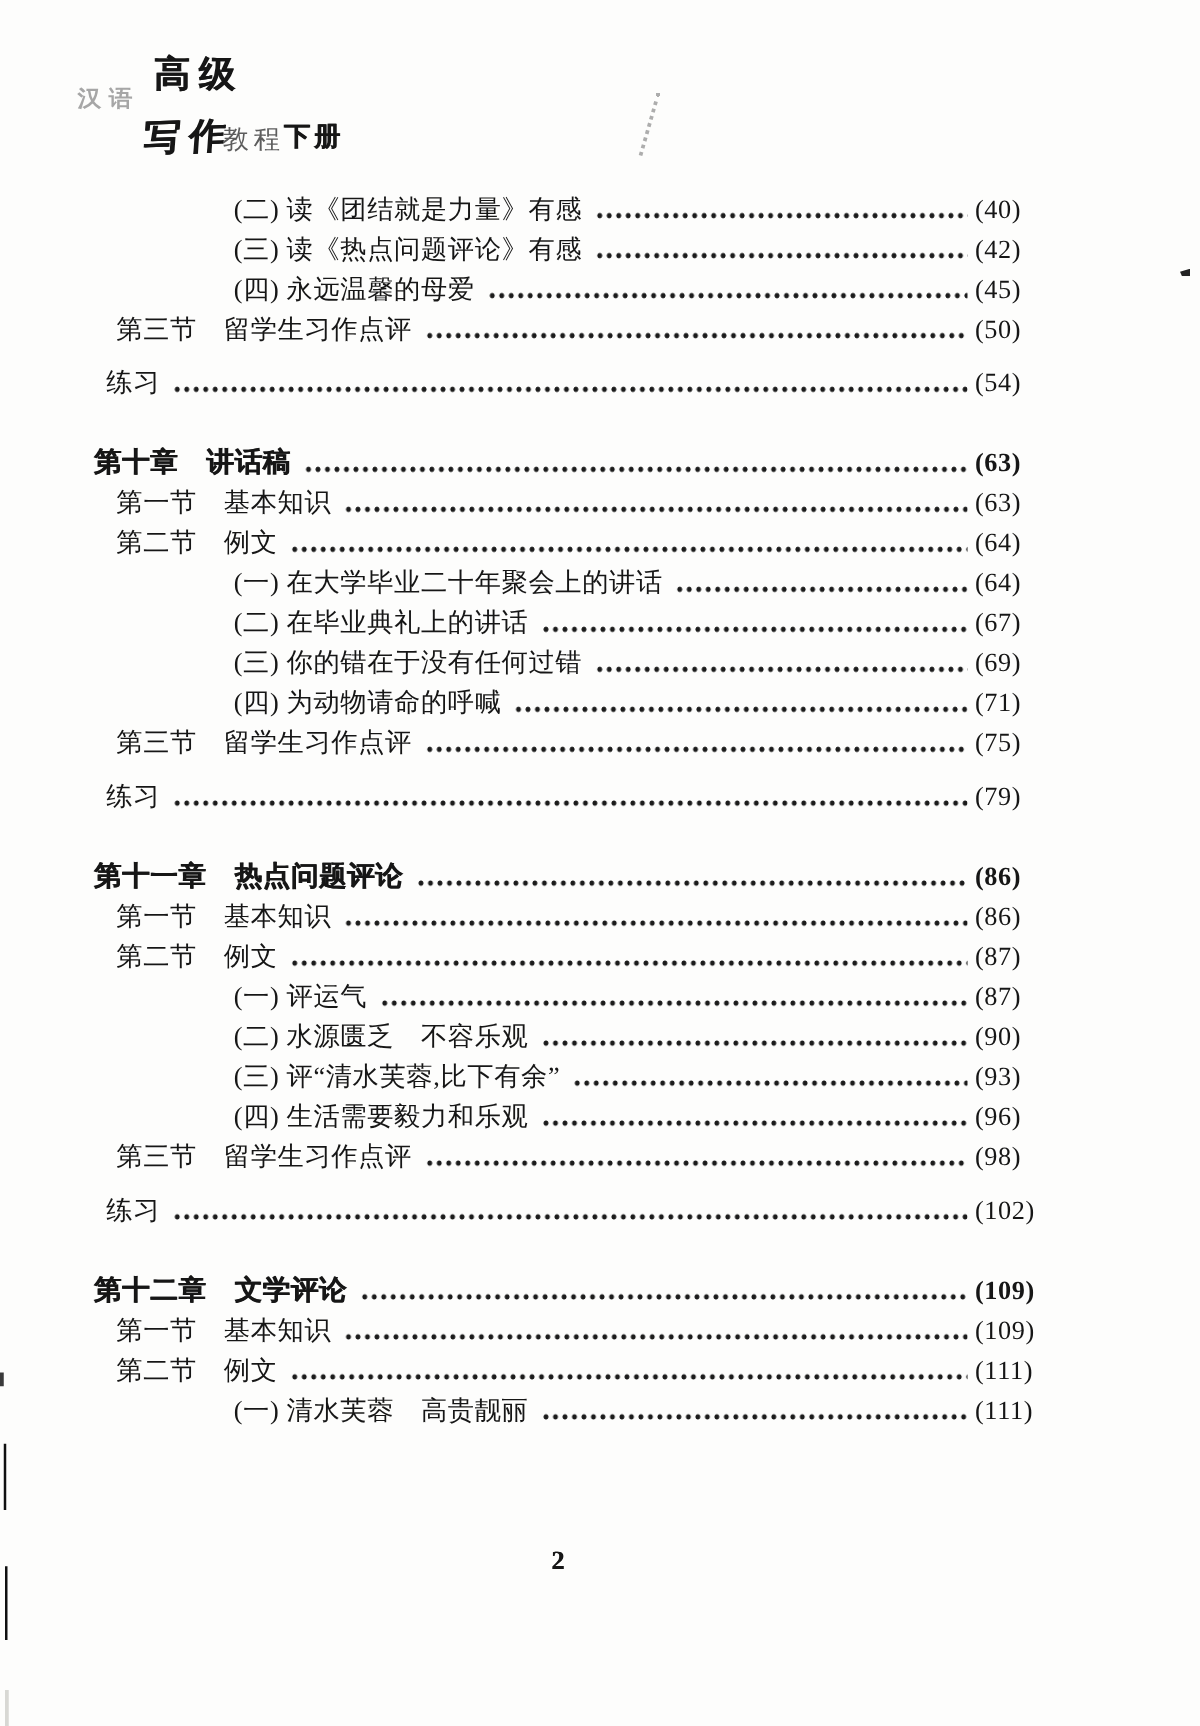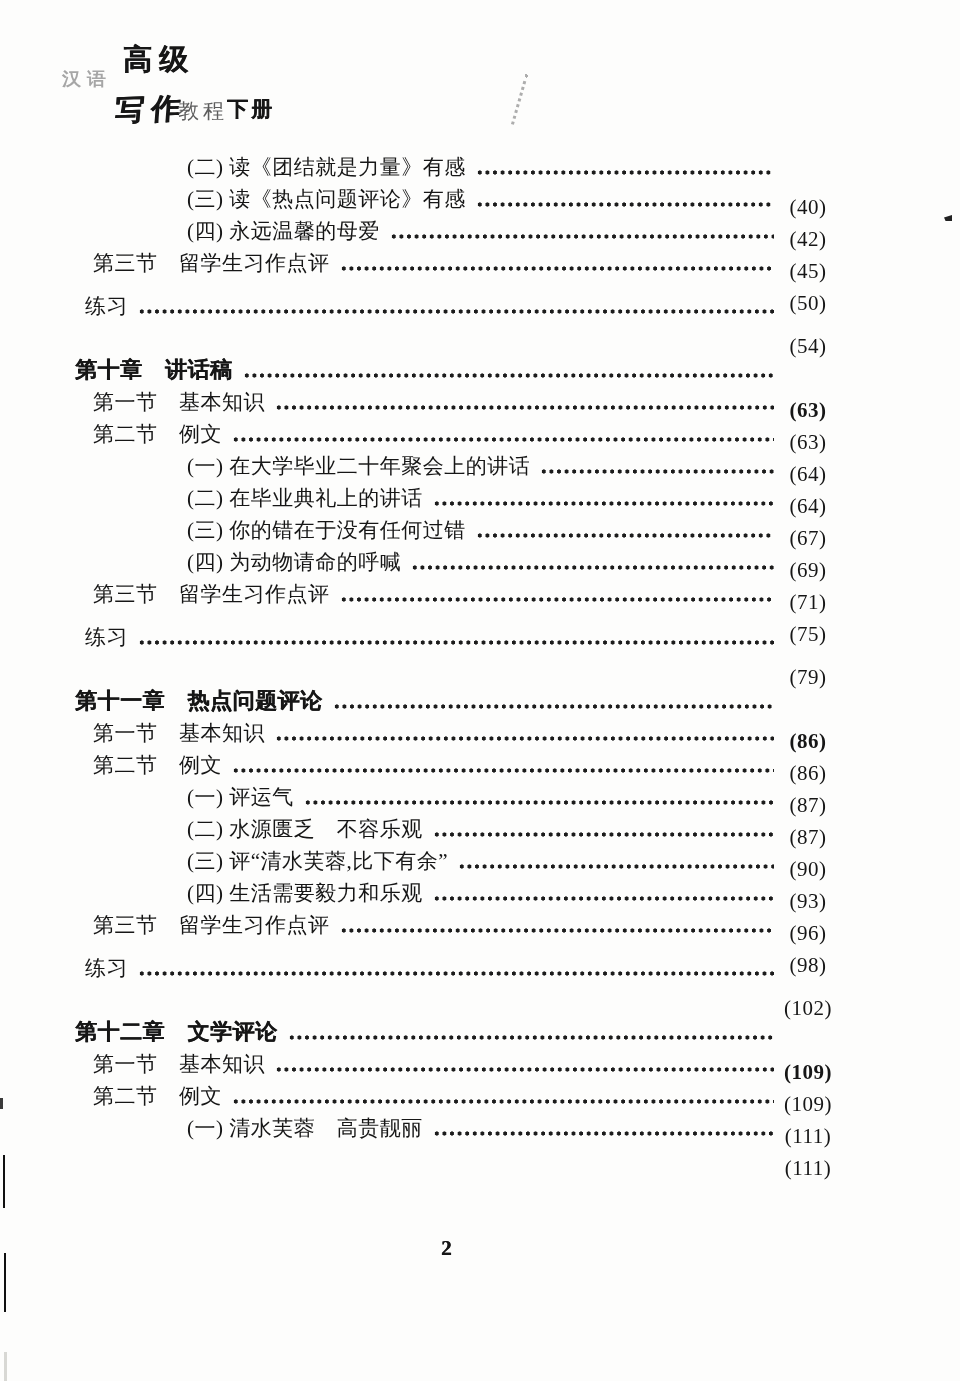--- a/index.html
+++ b/index.html
@@ -28,21 +28,21 @@
   
   .toc { position: absolute; left: 75px; right: 124px; top: 151px; }
   .toc-row { display: flex; height: 32px; font-size: 21px; }
   .toc-row .label   { white-space: nowrap; line-height: 32px; letter-spacing: .5px; }
   .toc-row .leader  { flex: 1 1 auto; margin: 0 6px 0 10px;
                       background-image: radial-gradient(circle, #1b1b1b 1.7px, rgba(0,0,0,0) 2.2px);
                       background-size: 7.6px 4.6px;
                       background-repeat: repeat-x;
                       background-position: left 19px; }
   .toc-row .pagenum { white-space: nowrap; line-height: 32px; min-width: 56px;
-                      text-align: center; letter-spacing: .5px; margin-top: 40px; }
+                      text-align: left; letter-spacing: .5px; }
   .level-chapter  { font-weight: 700; }
   .level-chapter .label { text-shadow: .6px 0 0 currentColor; font-size: 22px; }
   .level-chapter  { margin-top: 32px; }
   .level-section  { padding-left: 18px; }
   .level-item     { padding-left: 112px; }
   .level-exercise { padding-left: 10px; margin-top: 11px; font-family: Liberation Serif, serif; }
 
   
   .page-number { position: absolute; left: 441px; top: 1236px;
                  font-size: 21px; font-weight: 700; text-shadow: .4px 0 0 currentColor; }

